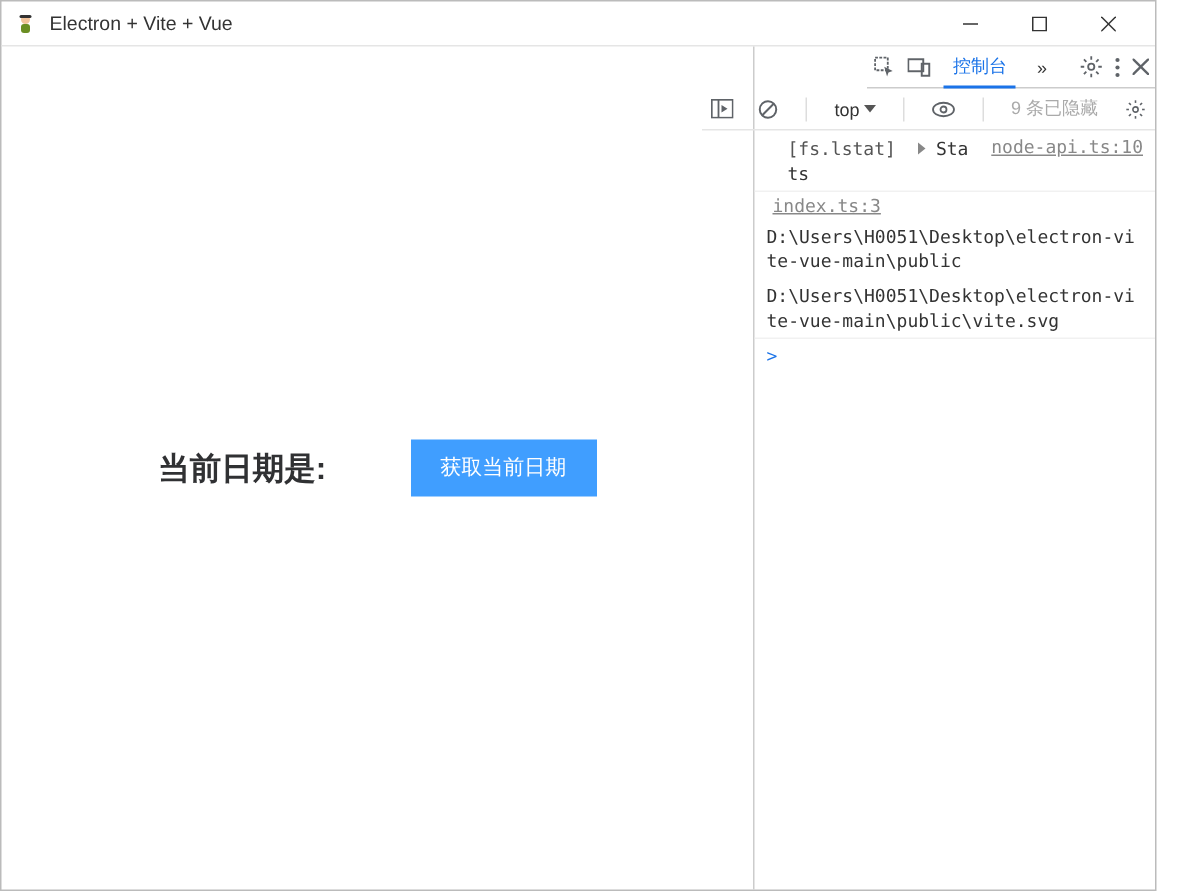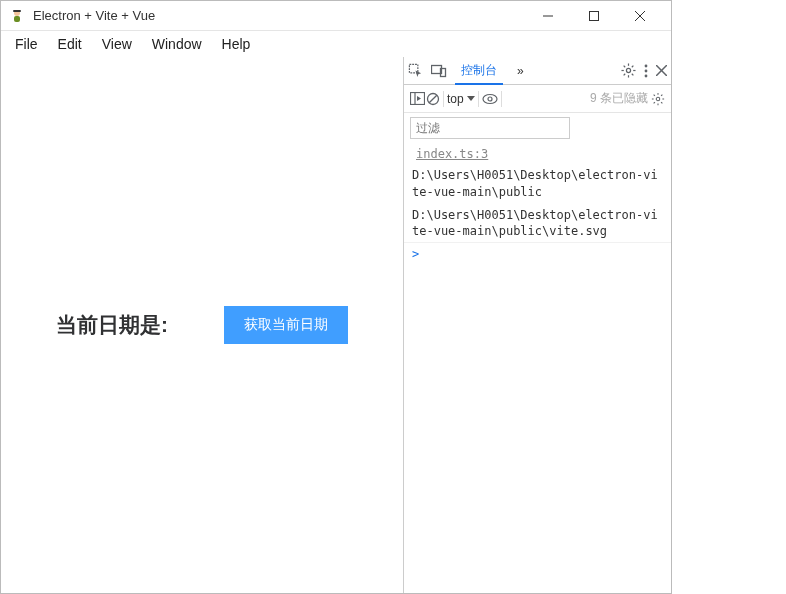--- a/index.html
+++ b/index.html
@@ -1,36 +1,36 @@
 <!DOCTYPE html>
 <html><head>
 <meta charset="utf-8">
 <style>
 * { box-sizing: border-box; margin: 0; padding: 0; }
 html, body { width: 786px; height: 594px; font-family: "Segoe UI", Tahoma, sans-serif; font-size: 13px; color: #333; background: #fff; overflow: hidden; }
-.window { width: 672px; height: 594px; border: 1px solid #bbb; display: flex; flex-direction: column; }
+.window { width: 771px; height: 594px; border: 1px solid #bbb; display: flex; flex-direction: column; }
 .titlebar { height: 30px; display: flex; align-items: center; padding: 0 8px; border-bottom: 1px solid #e5e5e5; }
 .titlebar .app-icon { width: 16px; height: 16px; margin-right: 8px; display: flex; align-items: center; justify-content: center; }
 .titlebar .title { flex: 1; font-size: 13px; color: #333; }
 .winbtn { width: 46px; height: 30px; display: flex; align-items: center; justify-content: center; color: #555; }
 .menubar { height: 26px; display: flex; align-items: center; padding: 0 4px; gap: 0; }
 .menubar .menu-item { padding: 3px 10px; font-size: 14px; color: #222; cursor: default; }
 .content { flex: 1; display: flex; min-height: 0; }
 .app-pane { flex: 1; display: flex; align-items: center; justify-content: center; gap: 56px; }
 .app-pane h1 { font-size: 21px; font-weight: bold; color: #303133; }
 .primary-btn { background: #409eff; color: #fff; border: none; border-radius: 0; padding: 10px 20px; font-size: 14px; cursor: pointer; }
 
-.devtools { width: 268px; border-left: 1px solid #ccc; display: flex; flex-direction: column; font-family: -apple-system, "Segoe UI", sans-serif; font-size: 12px; min-height: 0; }
+.devtools { width: 268px; border-left: 1px solid #ccc; display: flex; flex-direction: column; font-family: -apple-system, "Segoe UI", sans-serif; font-size: 12px; min-height: 0; align-items: flex-end; }
 .dt-tabbar { height: 28px; border-bottom: 1px solid #ccc; display: flex; align-items: center; padding: 0 4px; gap: 8px; }
 .dt-tabbar .spacer { flex: 1; }
 .dt-tab { padding: 0 6px; height: 27px; display: flex; align-items: center; color: #333; }
 .dt-tab.active { color: #1a73e8; border-bottom: 2px solid #1a73e8; margin-bottom: -1px; }
 .dt-icon { color: #5f6368; display: flex; align-items: center; justify-content: center; cursor: default; }
 .dt-icon svg { display: block; }
-.dt-toolbar { height: 28px; border-bottom: 1px solid #e5e5e5; display: flex; align-items: center; padding: 0 6px; gap: 1px; }
+.dt-toolbar { height: 28px; border-bottom: 1px solid #e5e5e5; display: flex; align-items: center; padding: 0 6px; gap: 16px; }
 .dt-toolbar .select { display: flex; align-items: center; gap: 3px; color: #333; }
 .dt-toolbar .sep { width: 1px; height: 16px; background: #ddd; margin: 0 2px; }
 .dt-toolbar .hidden-msg { color: #aaa; font-size: 12px; flex: 1; text-align: right; padding-right: 2px; white-space: nowrap; }
 .dt-filterbar { padding: 4px 6px; display: flex; align-items: center; }
 .dt-filterbar input { flex: 1; border: 1px solid #ccc; padding: 3px 5px; font-size: 12px; outline: none; max-width: 160px; }
 .dt-levelbar { height: 24px; border-bottom: 1px solid #ccc; display: flex; align-items: center; padding: 0 6px; gap: 14px; color: #333; }
 .dt-levelbar .dropdown { display: flex; align-items: center; gap: 4px; }
 .dt-console { flex: 1; overflow: auto; font-family: Consolas, Menlo, monospace; font-size: 12px; padding: 2px 0; }
 .console-row { display: flex; padding: 2px 8px; align-items: flex-start; gap: 6px; border-bottom: 1px solid #f1f1f1; }
 .console-row .arrow { color: #888; width: 8px; flex-shrink: 0; }
@@ -70,27 +70,20 @@
         </svg>
     </div>
     <div class="winbtn">
       <svg width="10" height="10" viewBox="0 0 10 10">
           <line x1="0" y1="0" x2="10" y2="10" stroke="#333" stroke-width="1"></line>
           <line x1="10" y1="0" x2="0" y2="10" stroke="#333" stroke-width="1"></line>
         </svg>
     </div>
   </div>
 
-  <div class="menubar">
-    <span class="menu-item">File</span>
-    <span class="menu-item">Edit</span>
-    <span class="menu-item">View</span>
-    <span class="menu-item">Window</span>
-    <span class="menu-item">Help</span>
-  </div>
 
   <div class="content">
 
     <div class="app-pane">
       <h1>当前日期是:</h1>
       <button class="primary-btn">获取当前日期</button>
     </div>
 
     <div class="devtools">
 
@@ -178,26 +171,31 @@
                 <line x1="13" y1="8" x2="15" y2="8"></line>
                 <line x1="3" y1="3" x2="4.5" y2="4.5"></line>
                 <line x1="11.5" y1="11.5" x2="13" y2="13"></line>
                 <line x1="3" y1="13" x2="4.5" y2="11.5"></line>
                 <line x1="11.5" y1="4.5" x2="13" y2="3"></line>
               </g>
             </svg>
         </span>
       </div>
 
-      <div class="dt-filterbar">
-        <input type="text" placeholder="过滤" style="">
-      </div>
 
 
       <div class="dt-console">
+        <div class="console-row">
+          <span class="arrow"></span>
+          <span class="msg">
+            <span class="darktxt">[fs.lstat]</span>
+            &nbsp;<span class="tri"></span>&nbsp;<span>Stats</span>
+          </span>
+          <span class="src">node-api.ts:10</span>
+        </div>
 
         <div class="console-row block">
           <div class="head">
             <span class="src">index.ts:3</span>
           </div>
           <div class="body">D:\Users\H0051\Desktop\electron-vite-vue-main\public</div>
           <div class="body">D:\Users\H0051\Desktop\electron-vite-vue-main\public\vite.svg</div>
         </div>
 
         <div class="console-prompt">&gt;</div>

